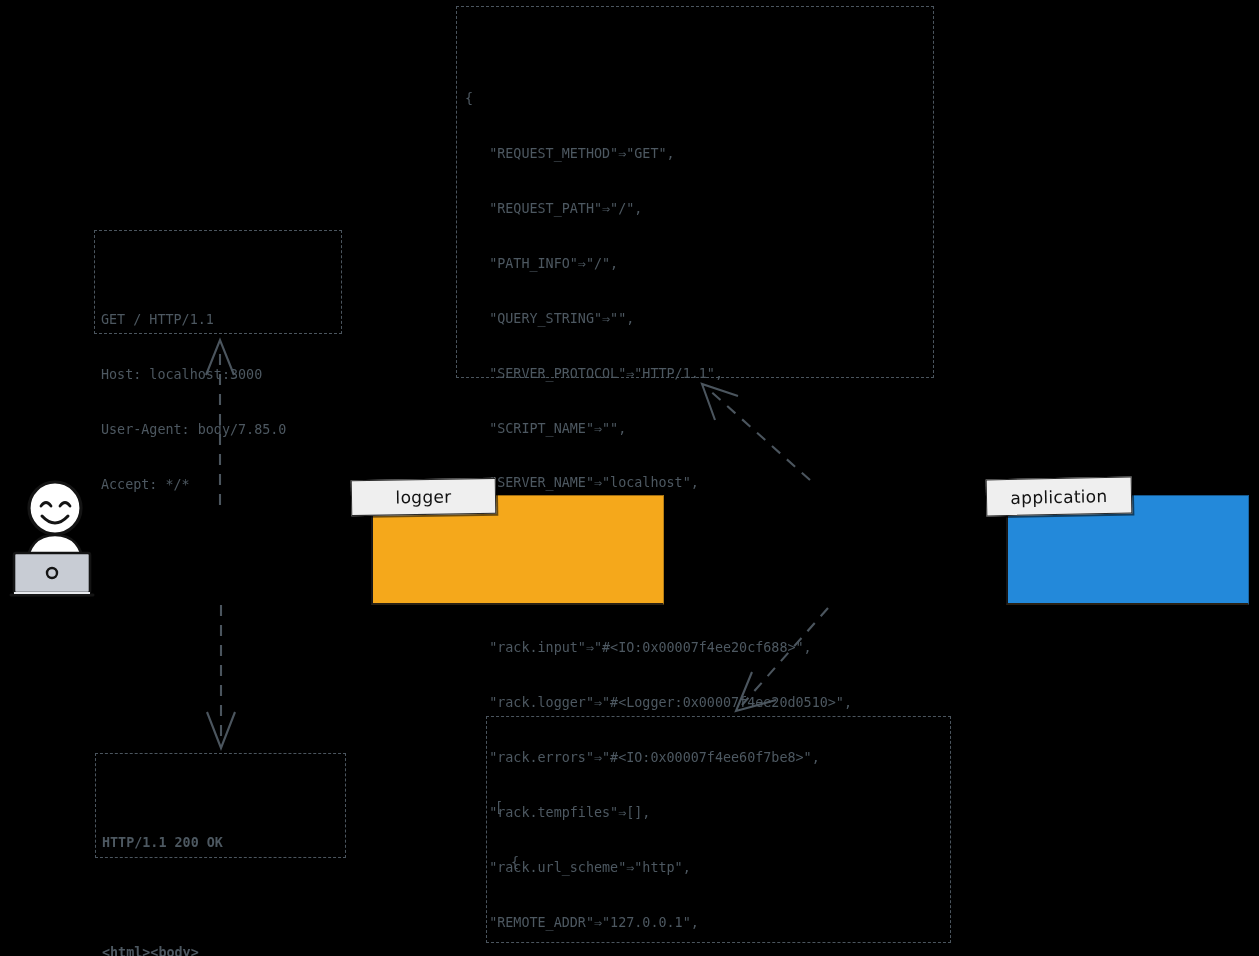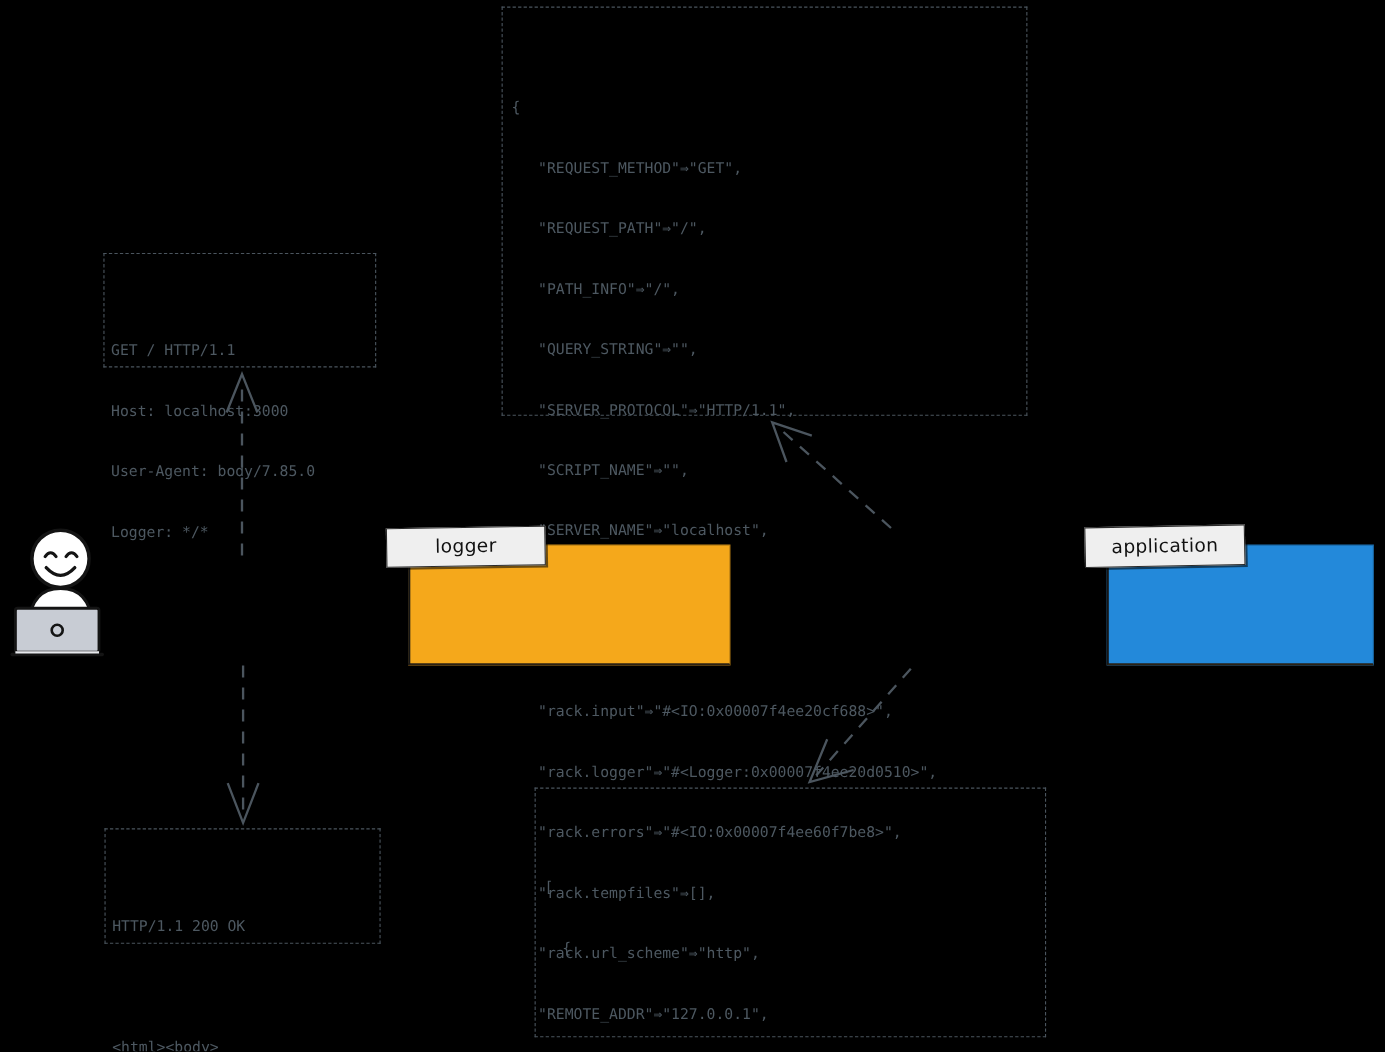--- a/index.html
+++ b/index.html
@@ -56,20 +56,21 @@
     padding: 7px 0 0 6px;
   }
 
   #response-box {
     left: 95px;
     top: 753px;
     width: 251px;
     height: 105px;
     font-size: 13.4px;
     padding: 7px 0 0 6px;
+    font-weight: bold;
   }
 
   #rackresp-box {
     left: 486px;
     top: 716px;
     width: 465px;
     height: 227px;
     font-size: 13.4px;
     padding: 9px 0 0 8px;
   }
@@ -200,21 +201,21 @@
 
     <path d="M 3 118 L 85 118" stroke="#141414" stroke-width="3" stroke-linecap="round"></path>
     <path d="M 6 116 L 82 116" stroke="#E8EAEE" stroke-width="2"></path>
   </svg>
 
   <div class="codebox" id="request-box">
     <span class="lines">
       <span class="ln">GET / HTTP/1.1</span>
       <span class="ln">Host: localhost:3000</span>
       <span class="ln">User-Agent: body/7.85.0</span>
-      <span class="ln">Logger: */*</span>
+      <span class="ln">Accept: */*</span>
     </span>
   </div>
 
   <div class="codebox" id="env-box">
     <span class="lines">
       <span class="ln">{</span>
       <span class="ln">   "REQUEST_METHOD"⇒"GET",</span>
       <span class="ln">   "REQUEST_PATH"⇒"/",</span>
       <span class="ln">   "PATH_INFO"⇒"/",</span>
       <span class="ln">   "QUERY_STRING"⇒"",</span>

